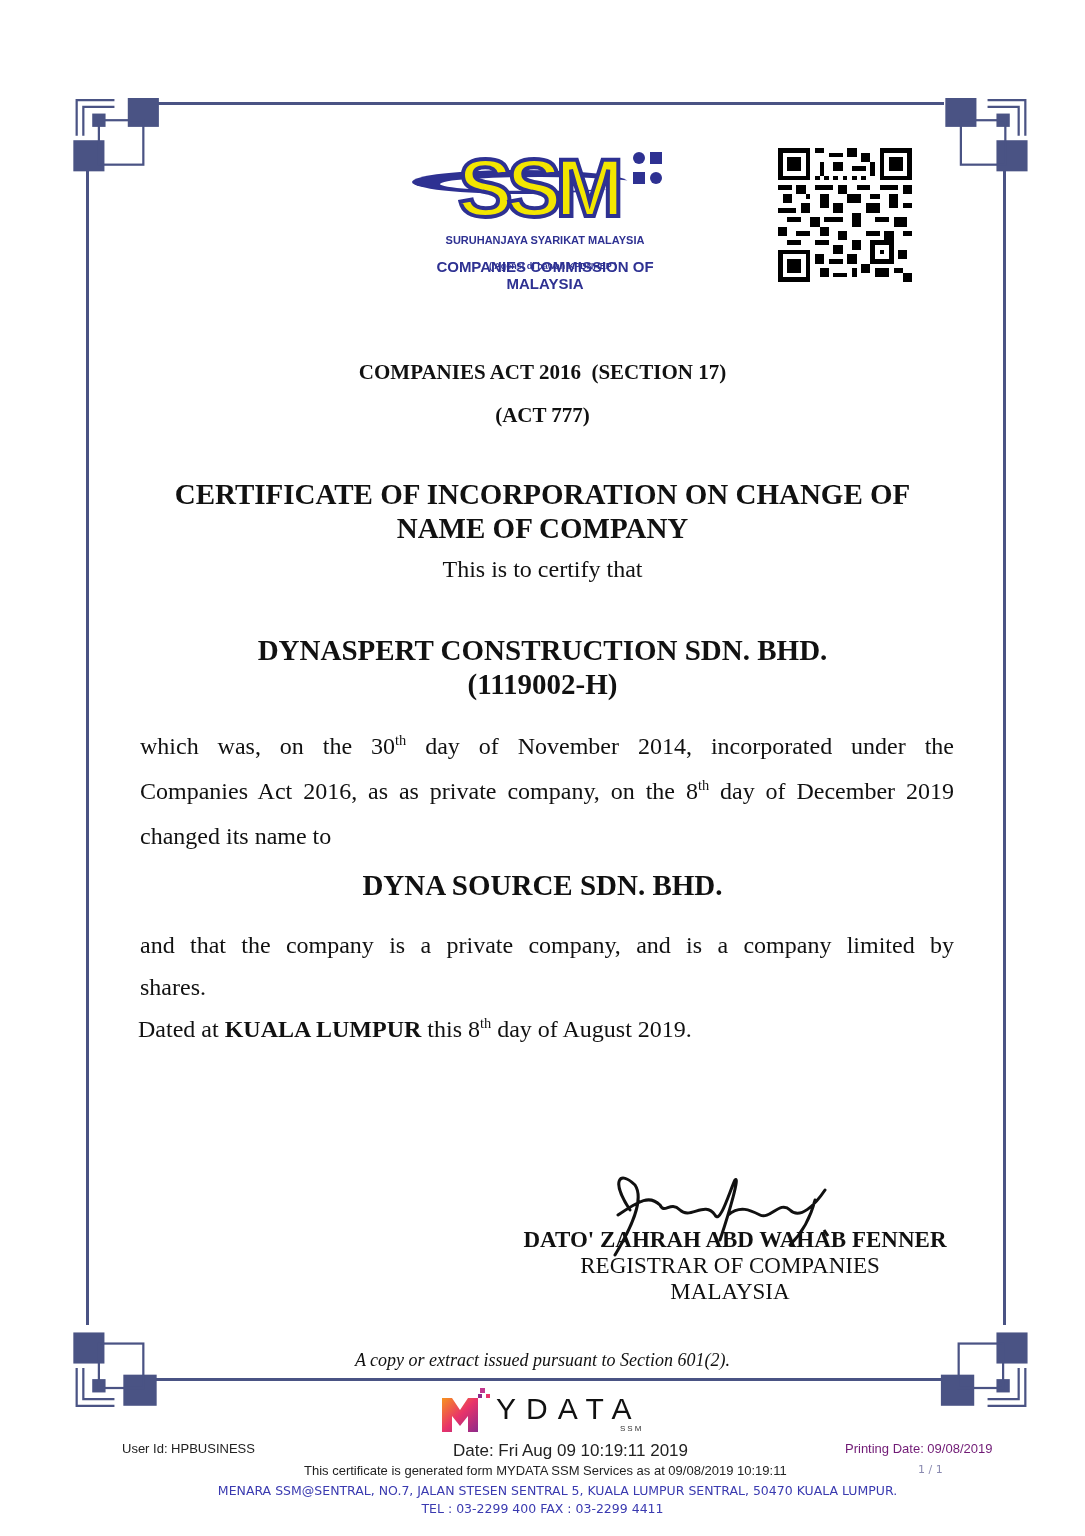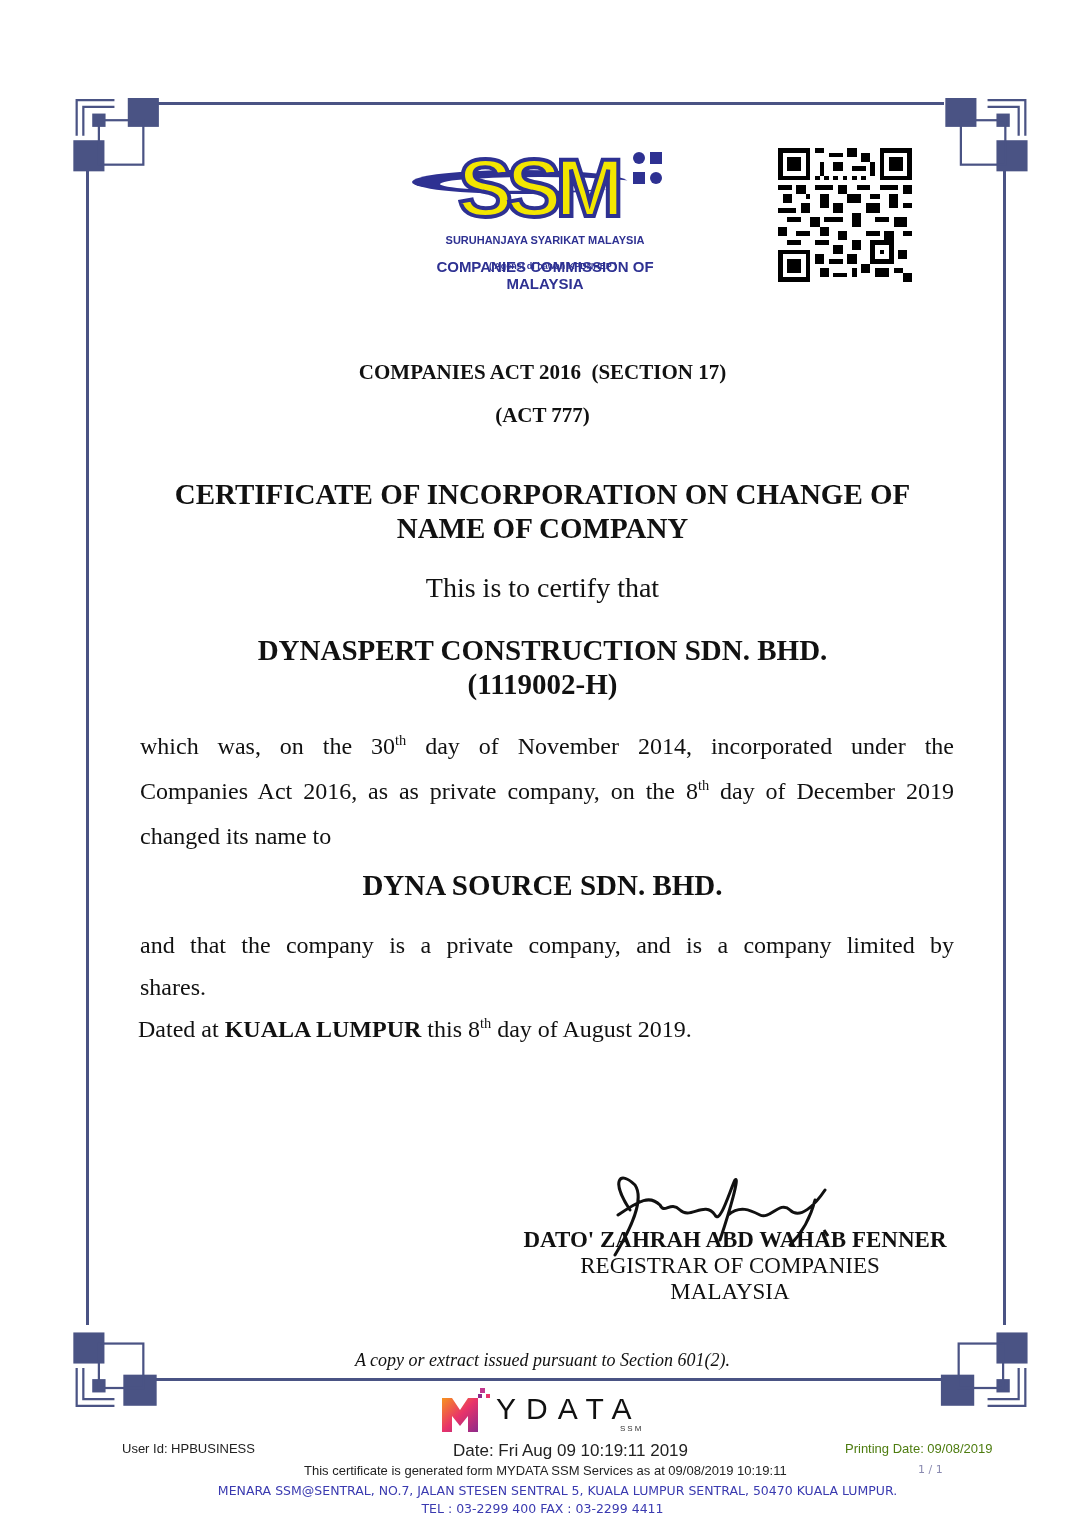--- a/index.html
+++ b/index.html
@@ -149,21 +149,21 @@
       <rect x="27" y="27" width="2" height="2"></rect>
   </g>
 </svg>
 
 <div class="abs center serif bold" style="top:360px; font-size:21px; white-space:pre;">COMPANIES ACT 2016  (SECTION 17)</div>
 <div class="abs center serif bold" style="top:403px; font-size:21px;">(ACT 777)</div>
 
 <div class="abs center serif bold" style="top:478px; font-size:29px;">CERTIFICATE OF INCORPORATION ON CHANGE OF</div>
 <div class="abs center serif bold" style="top:512px; font-size:29px;">NAME OF COMPANY</div>
 
-<div class="abs center serif" style="top:572px; font-size:28px;">This is to certify that</div>
+<div class="abs center serif" style="top:556px; font-size:24px;">This is to certify that</div>
 
 <div class="abs center serif bold" style="top:634px; font-size:29px;">DYNASPERT CONSTRUCTION SDN. BHD.</div>
 <div class="abs center serif bold" style="top:668px; font-size:29px;">(1119002-H)</div>
 
 <div class="abs serif justify" style="left:140px; width:814px; top:733px; font-size:24px; word-spacing:4px;">
   <span>which was, on the 30</span><sup>th</sup><span> day of November 2014, incorporated under the</span>
 </div>
 <div class="abs serif justify" style="left:140px; width:814px; top:778px; font-size:24px;">
   <span>Companies Act 2016, as as private company, on the 8</span><sup>th</sup><span> day of December 2019</span>
 </div>
@@ -201,17 +201,17 @@
     <rect x="40" y="2" width="5" height="5" fill="#c2378e"></rect>
     <rect x="46" y="8" width="4" height="4" fill="#e8336a"></rect>
     <rect x="38" y="8" width="4" height="4" fill="#8e2a8a"></rect>
   </svg>
   <div class="abs sans" style="left:56px; top:10px; font-size:30px; letter-spacing:10px; color:#111;">YDATA</div>
   <div class="abs sans" style="left:180px; top:42px; font-size:8px; letter-spacing:2px; color:#333;">SSM</div>
 </div>
 
 <div class="abs sans" style="left:122px; top:1441px; font-size:13px; color:#222;">User Id: HPBUSINESS</div>
 <div class="abs sans" style="left:453px; top:1441px; font-size:17px; color:#222;">Date: Fri Aug 09 10:19:11 2019</div>
-<div class="abs sans" style="left:845px; top:1441px; font-size:13px; color:#4d7c0f;">Printing Date: 09/08/2019</div>
+<div class="abs sans" style="left:845px; top:1441px; font-size:13px; color:#701a75;">Printing Date: 09/08/2019</div>
 <div class="abs sans" style="left:304px; top:1463px; font-size:13px; color:#222;">This certificate is generated form MYDATA SSM Services as at 09/08/2019 10:19:11</div>
 <div class="abs mono" style="left:918px; top:1463px; font-size:11px; color:#8a8ab0;">1 / 1</div>
 <div class="abs center mono" style="top:1483px; font-size:12.5px; color:#3a3ab0;padding-left:15px;">MENARA SSM@SENTRAL, NO.7, JALAN STESEN SENTRAL 5, KUALA LUMPUR SENTRAL, 50470 KUALA LUMPUR.</div>
 <div class="abs center mono" style="top:1501px; font-size:12.5px; color:#3a3ab0;">TEL : 03-2299 400 FAX : 03-2299 4411</div>
 
 </body></html>

